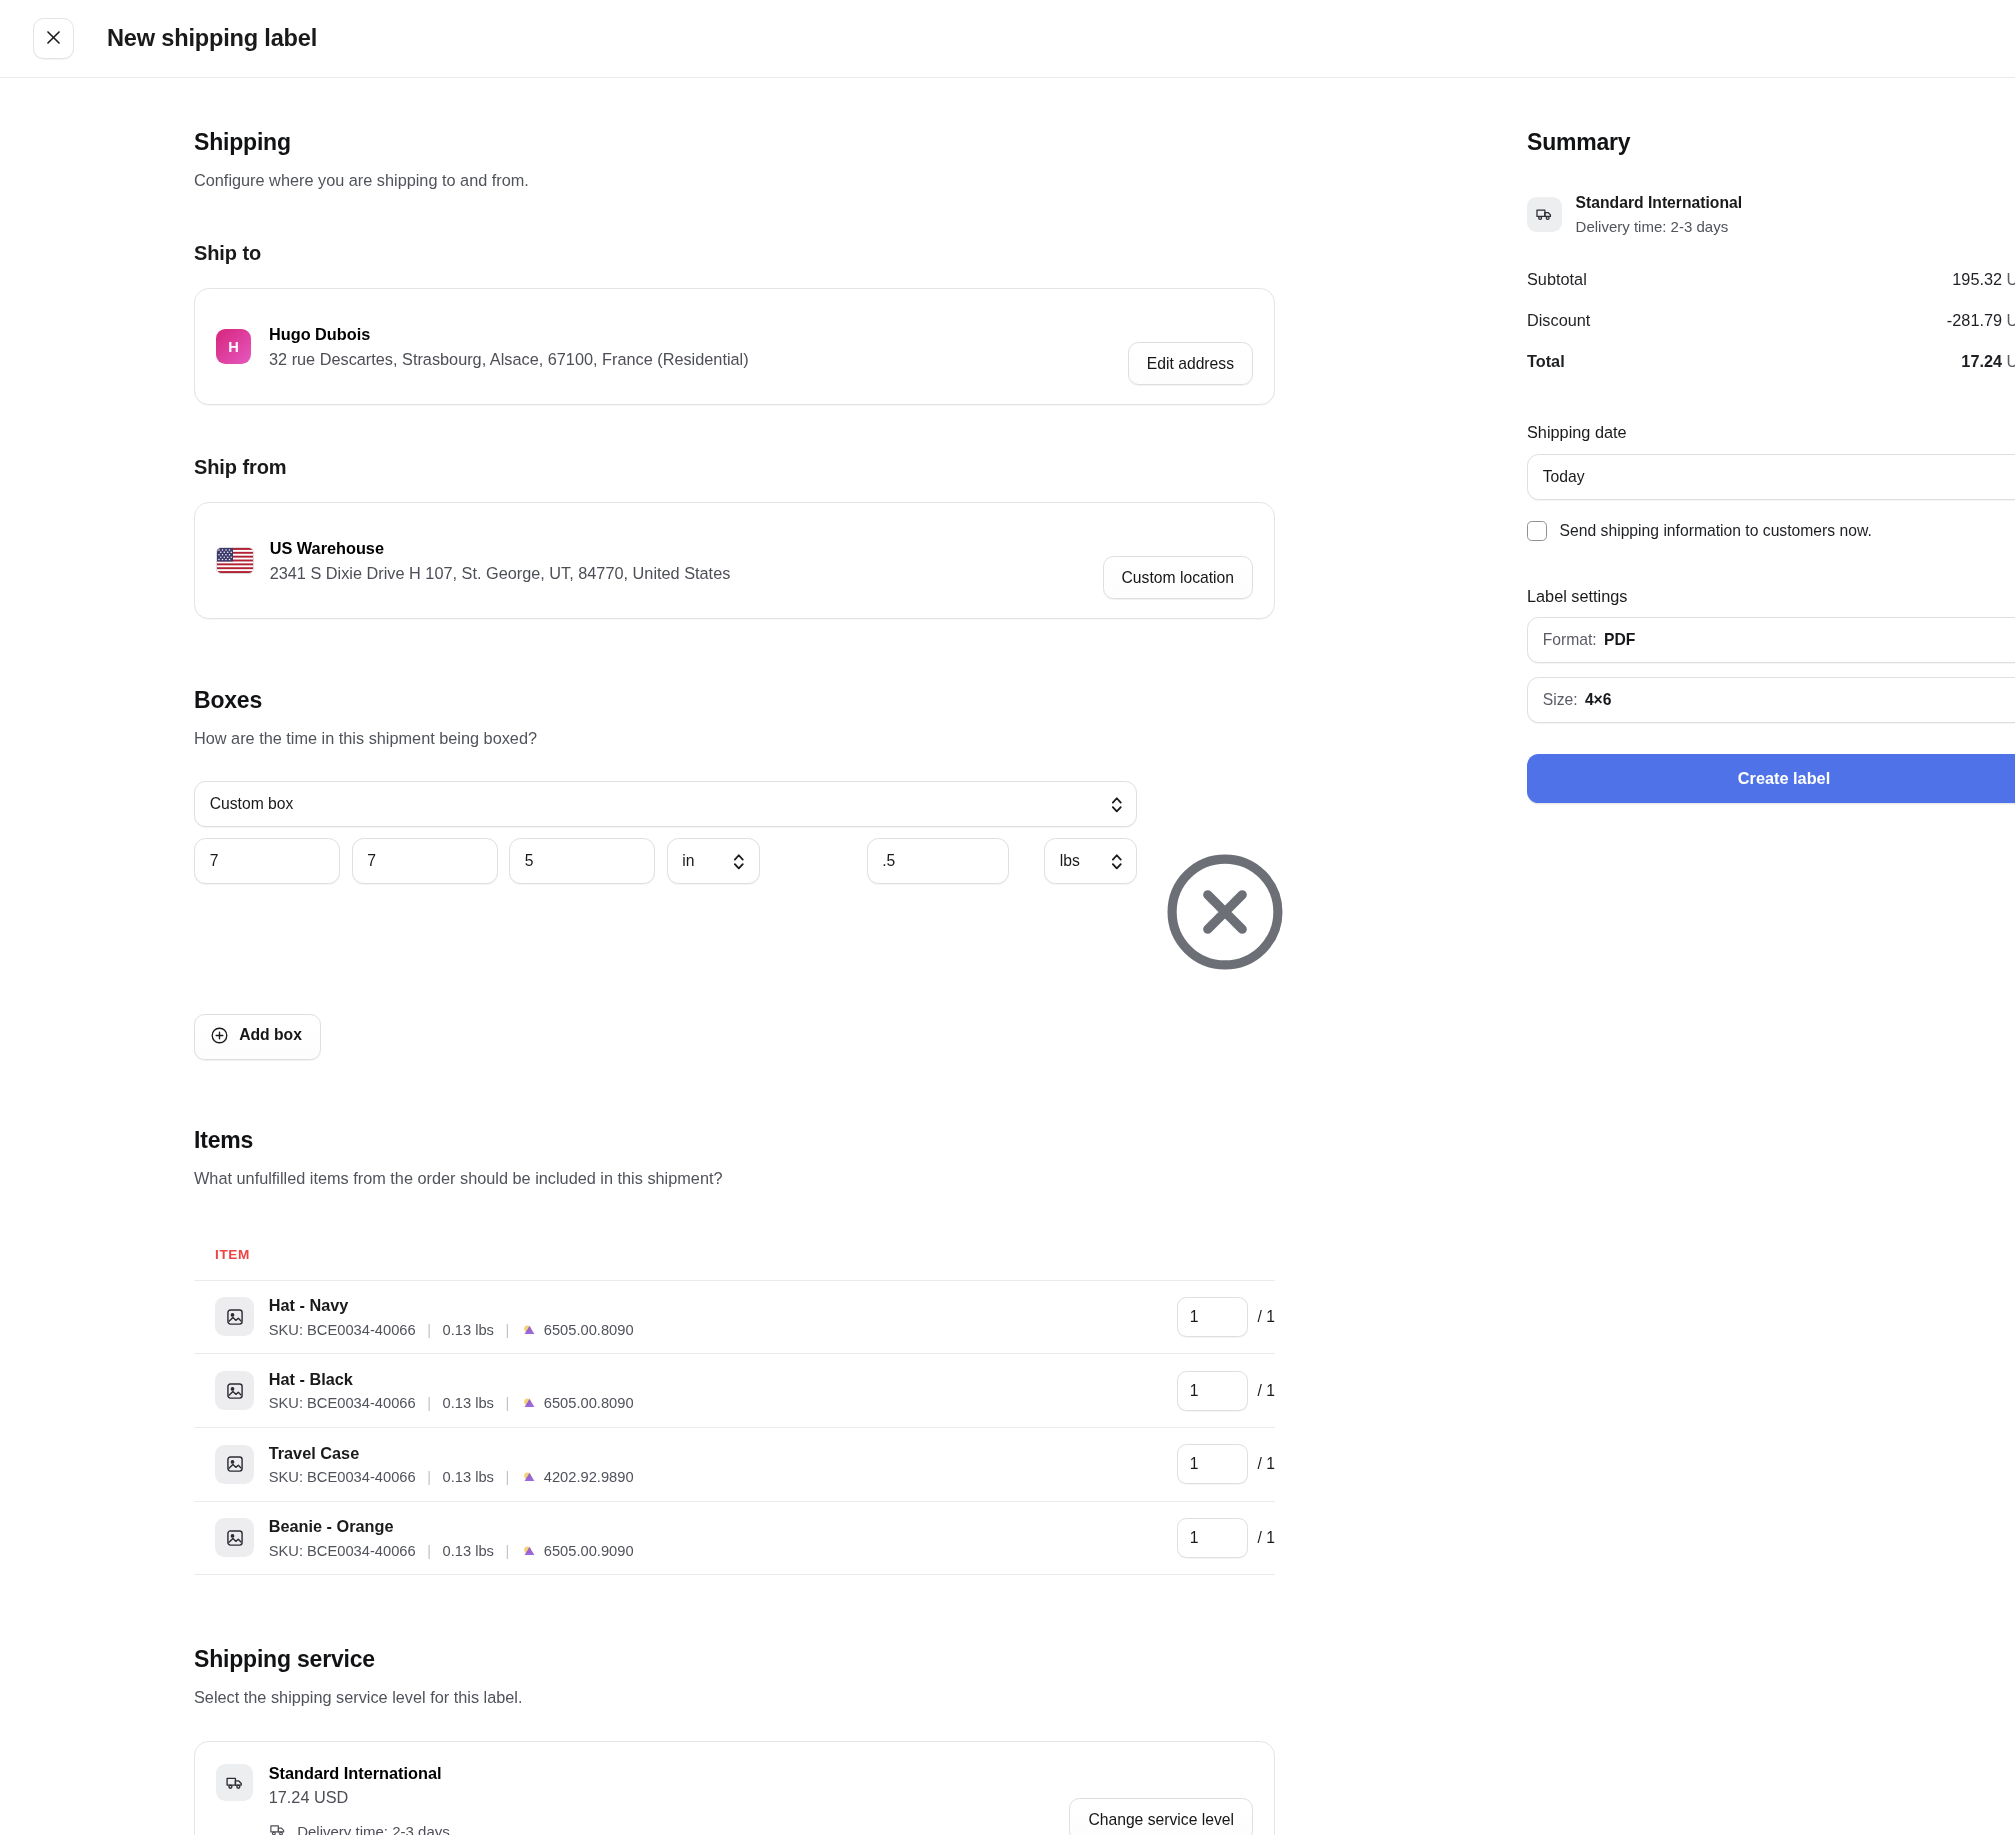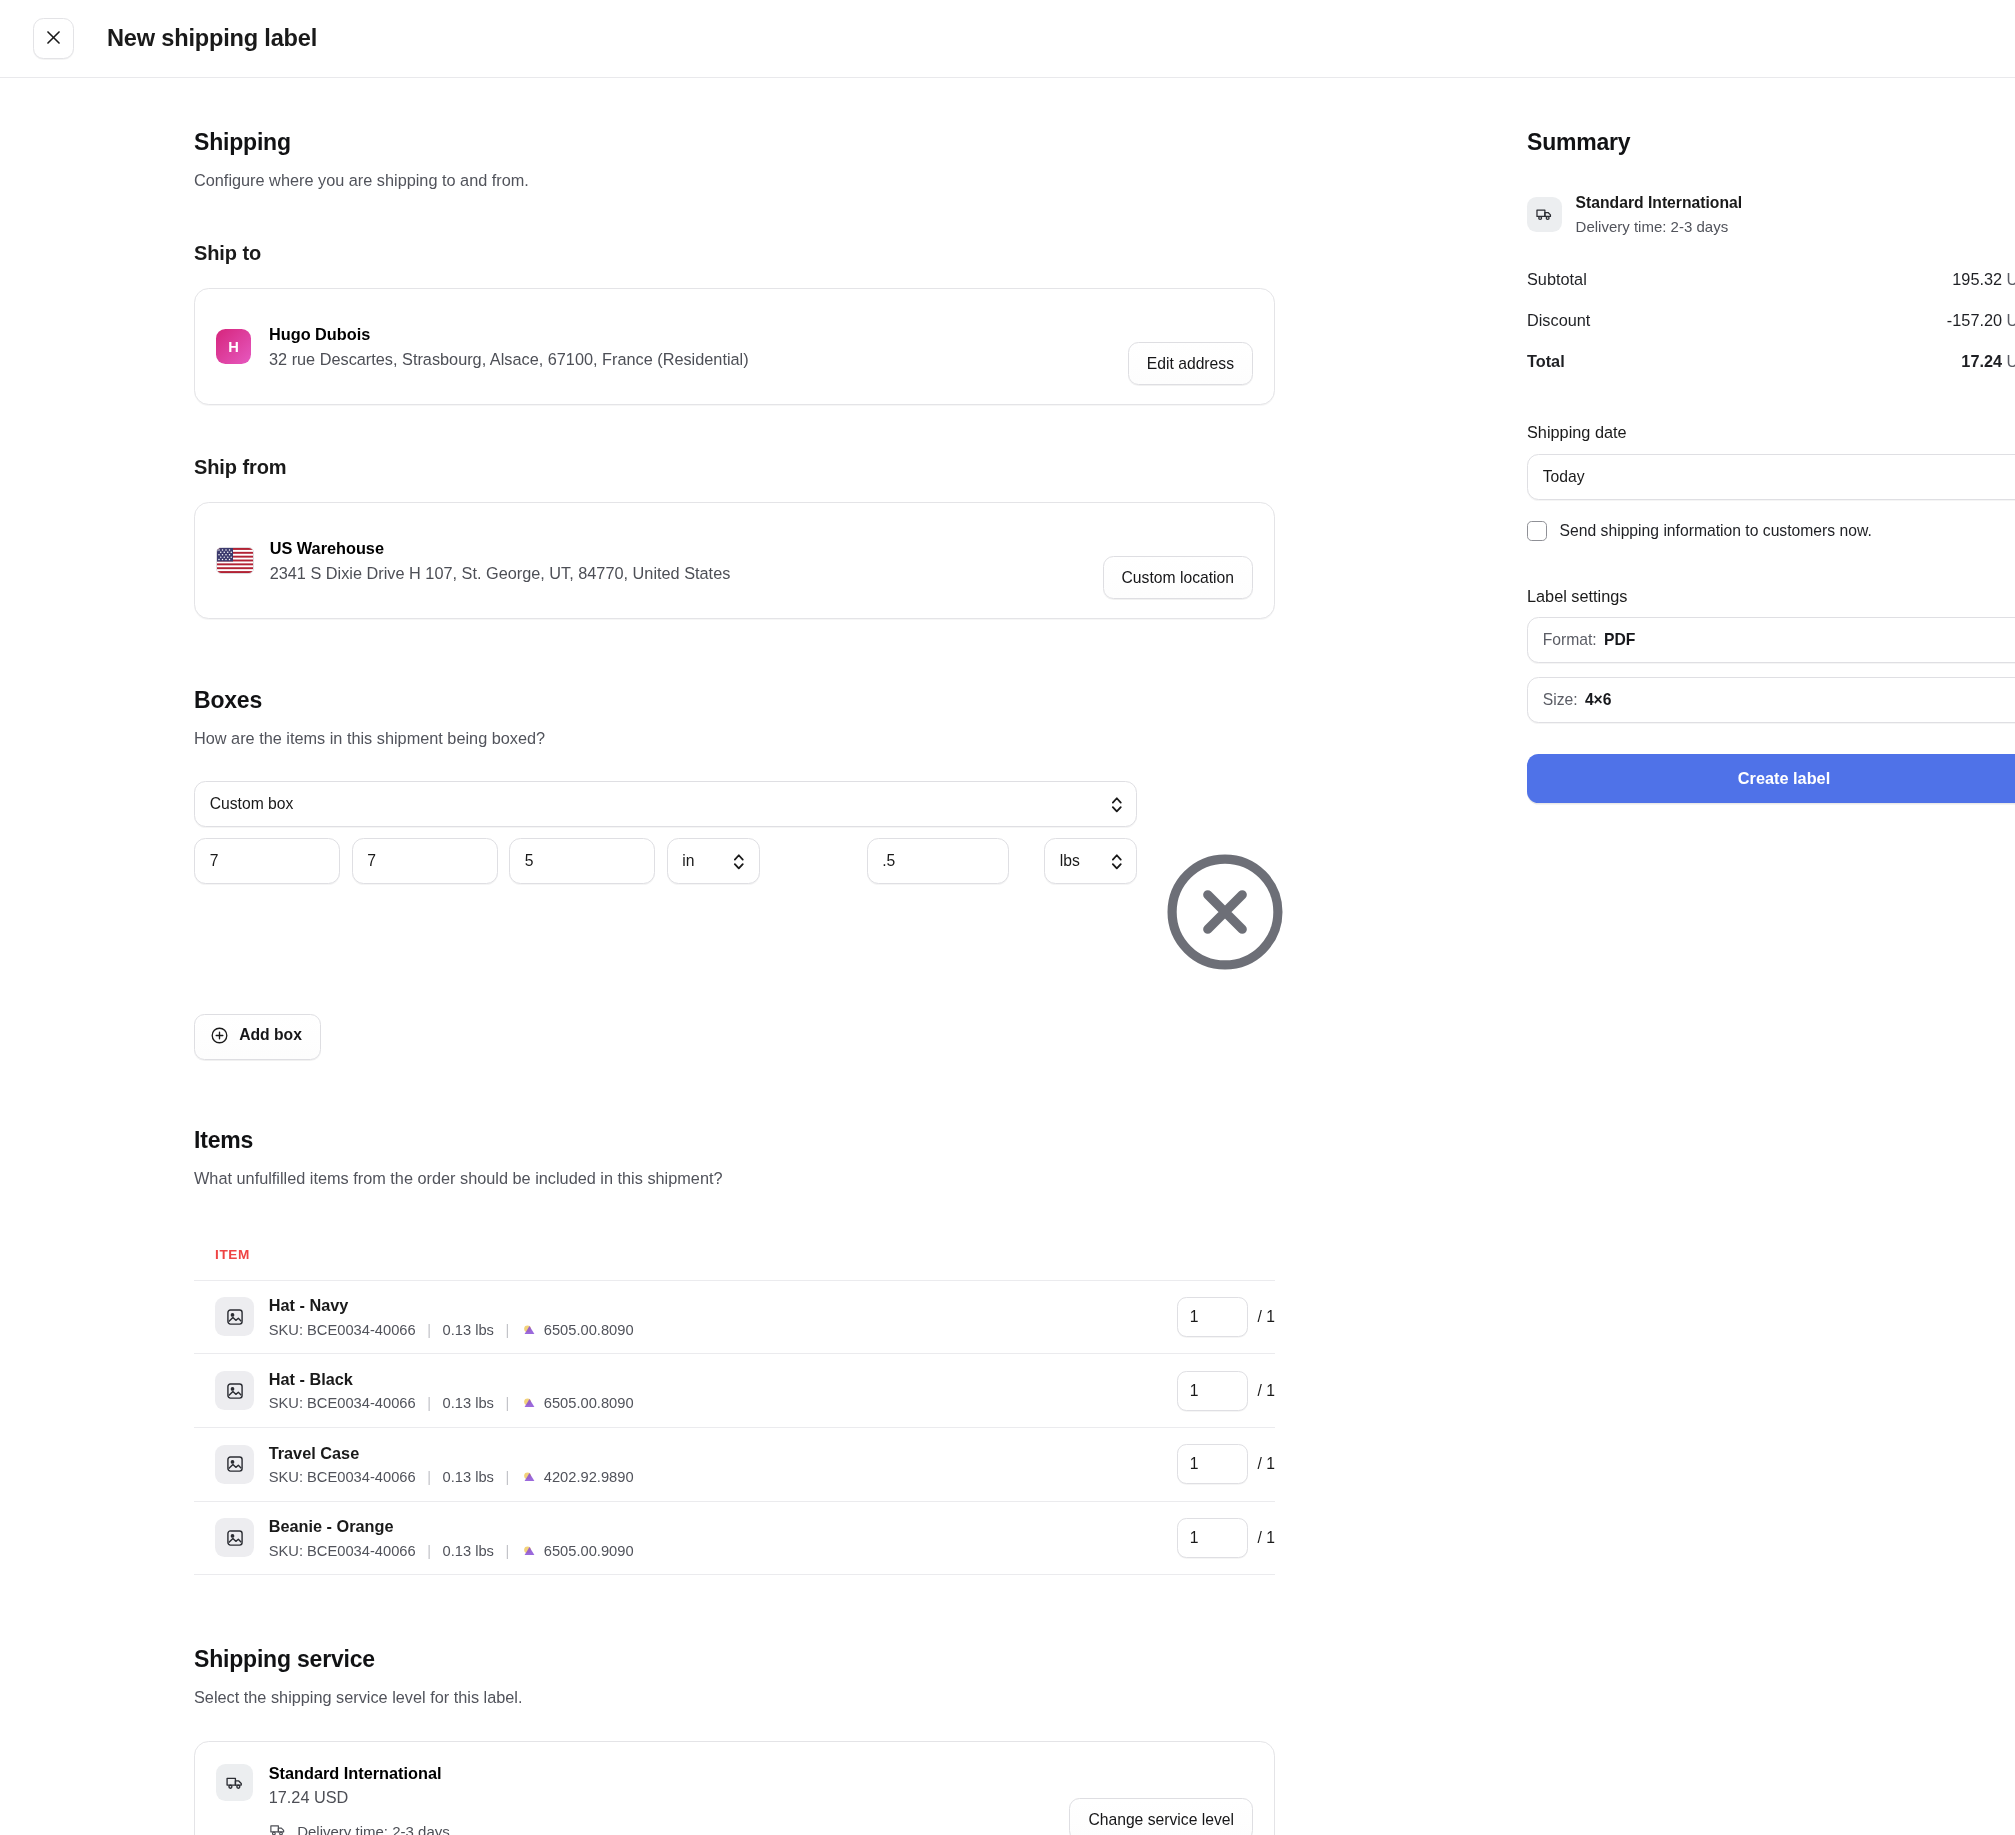--- a/index.html
+++ b/index.html
@@ -416,21 +416,21 @@
         </div>
         <button class="btn">Custom location</button>
       </div>
     </div>
 
     <div style="height:68px"></div>
 
     
     <div>
       <div class="sec-title">Boxes</div>
-      <div class="sec-desc">How are the items in this shipment being boxed?</div>
+      <div class="sec-desc">How are the time in this shipment being boxed?</div>
     </div>
 
     <div style="height:31.5px"></div>
 
     <div style="display:flex;align-items:flex-start">
       <div style="width:1013px">
         <div class="select">
           <span>Custom box</span>
           <span class="chev">
             <svg viewBox="0 0 12 20" fill="none" stroke="#1a1a1a" stroke-width="1.6" stroke-linecap="round" stroke-linejoin="round">
@@ -700,21 +700,21 @@
       <span class="sum-label">Subtotal</span>
       <span class="sum-val">
         <span>195.32</span>
         <span class="cur">USD</span>
       </span>
     </div>
 
     <div class="sum-row" style="margin-bottom:22px">
       <span class="sum-label">Discount</span>
       <span class="sum-val">
-        <span>-157.20</span>
+        <span>-281.79</span>
         <span class="cur">USD</span>
       </span>
     </div>
 
     <div class="sum-row">
       <span class="sum-label sum-strong">Total</span>
       <span class="sum-val">
         <span class="sum-strong">17.24</span>
         <span class="cur">USD</span>
       </span>

